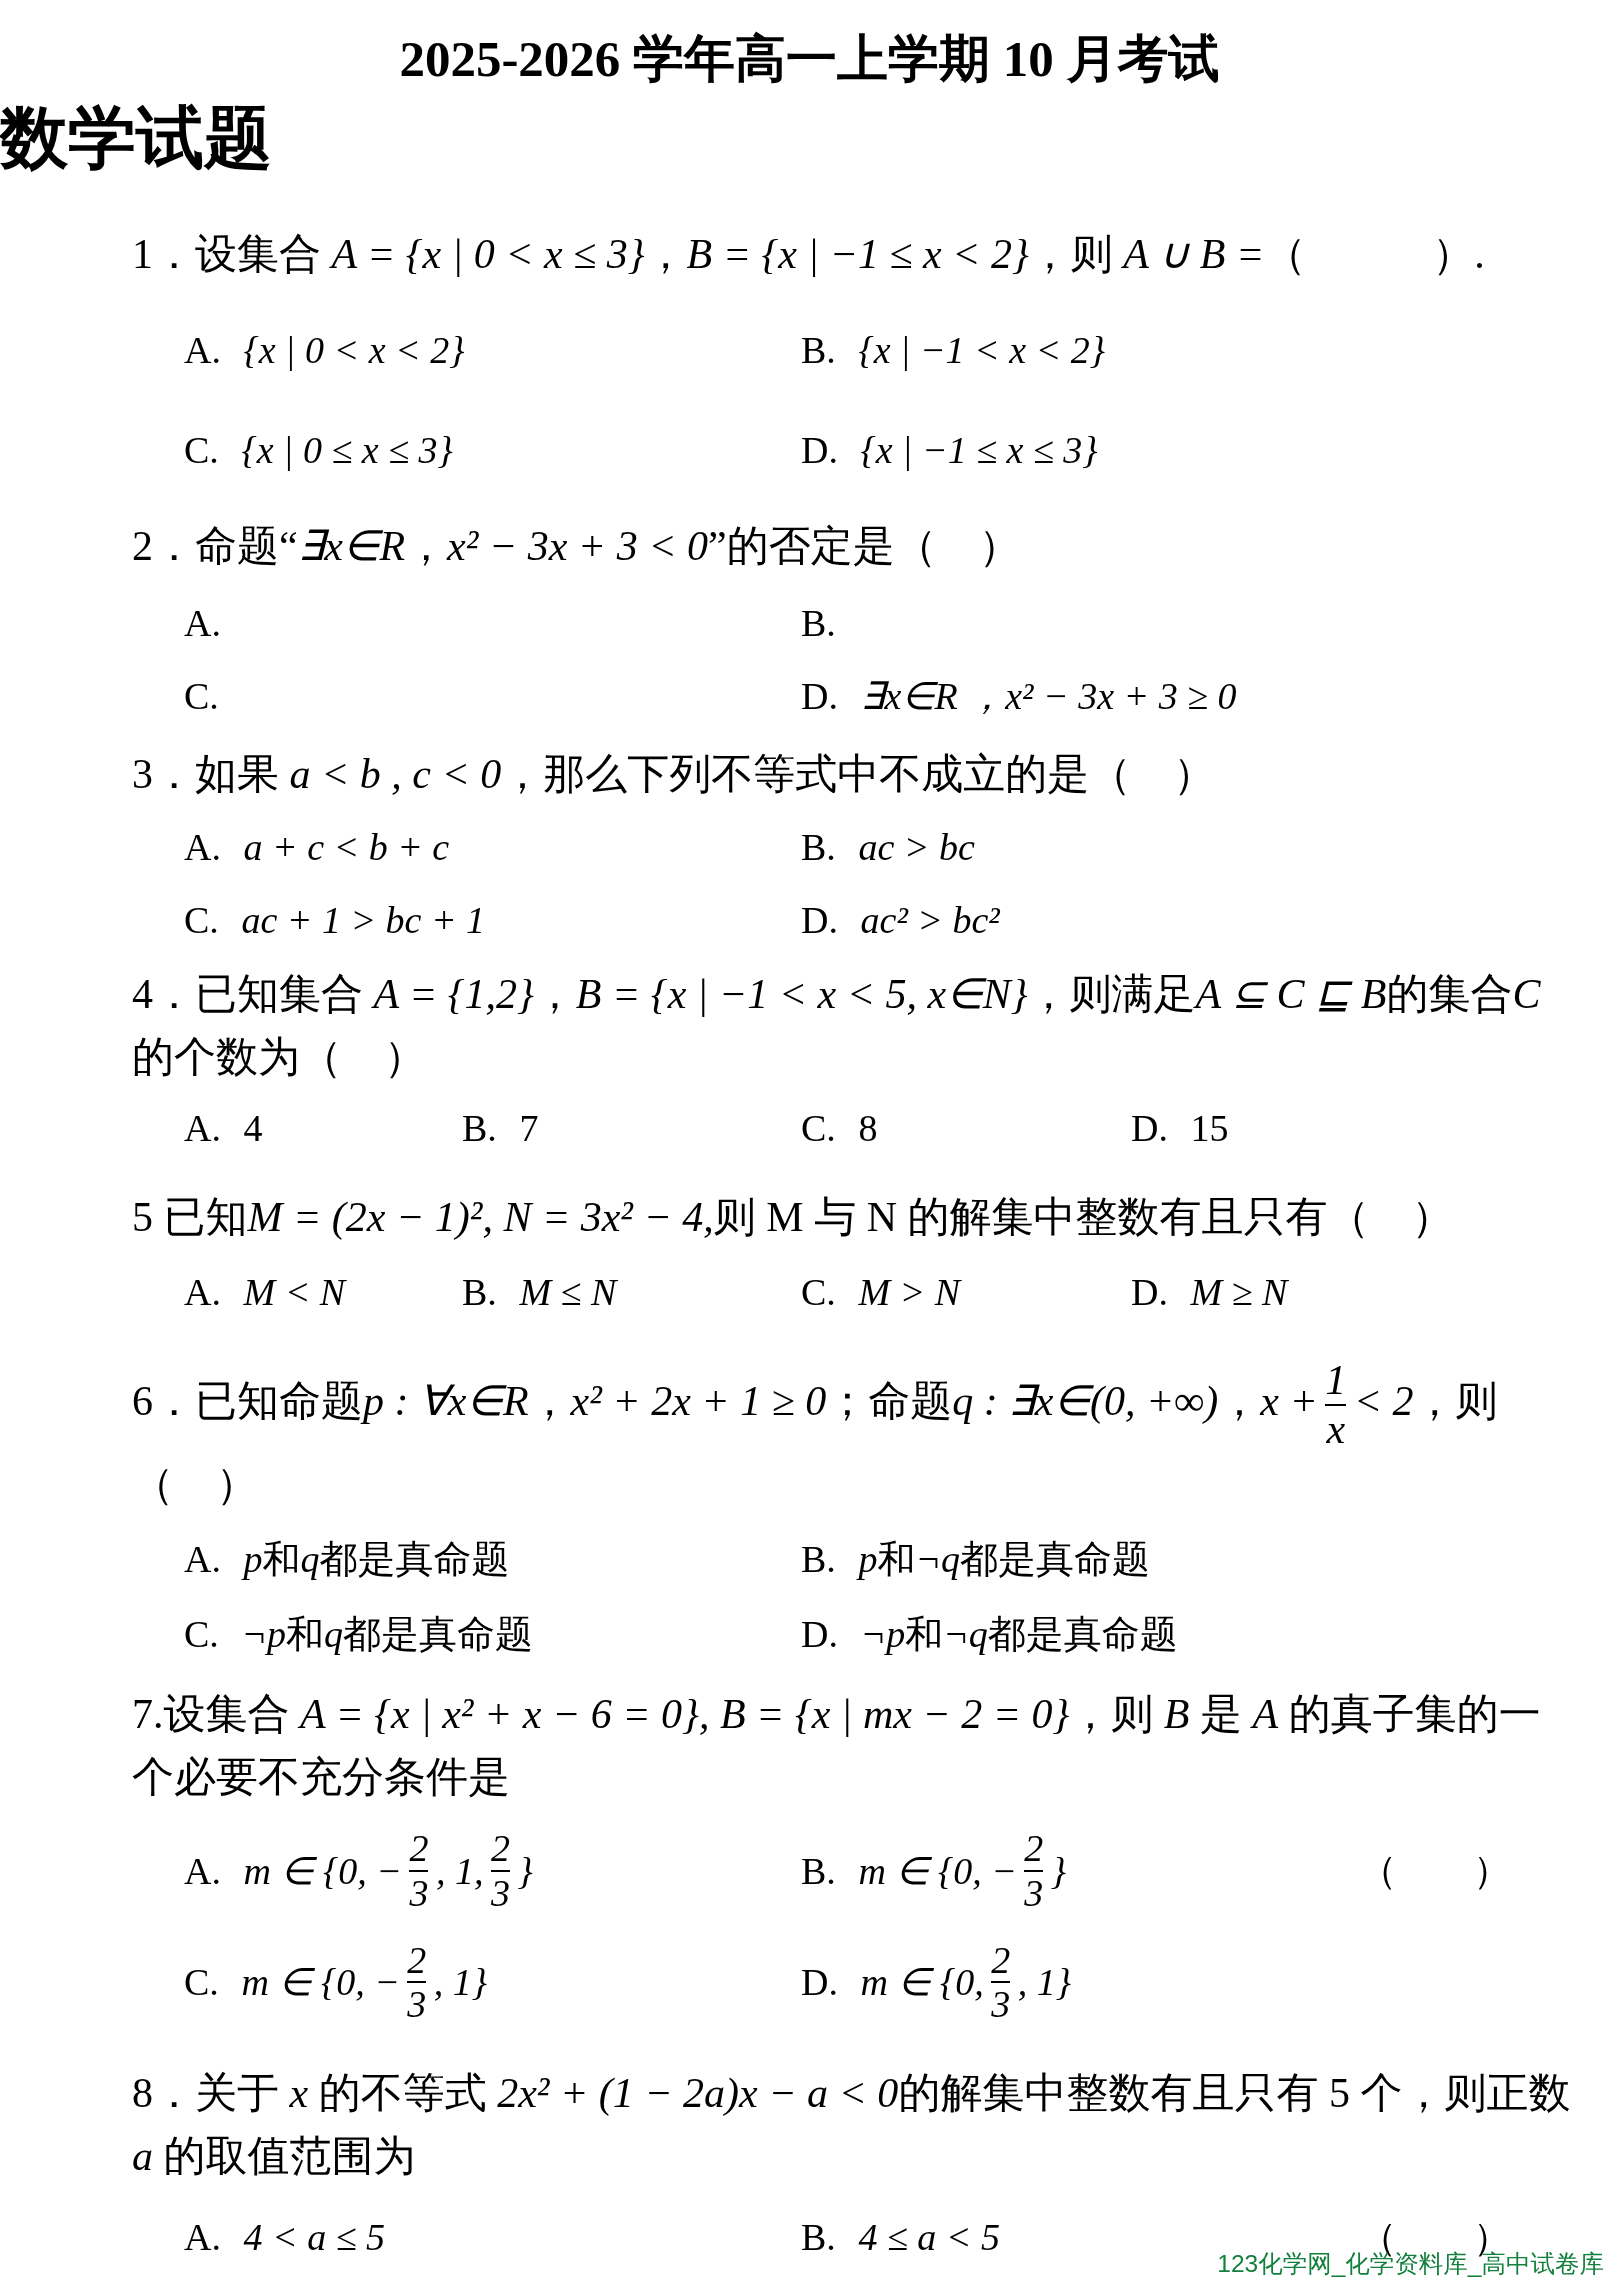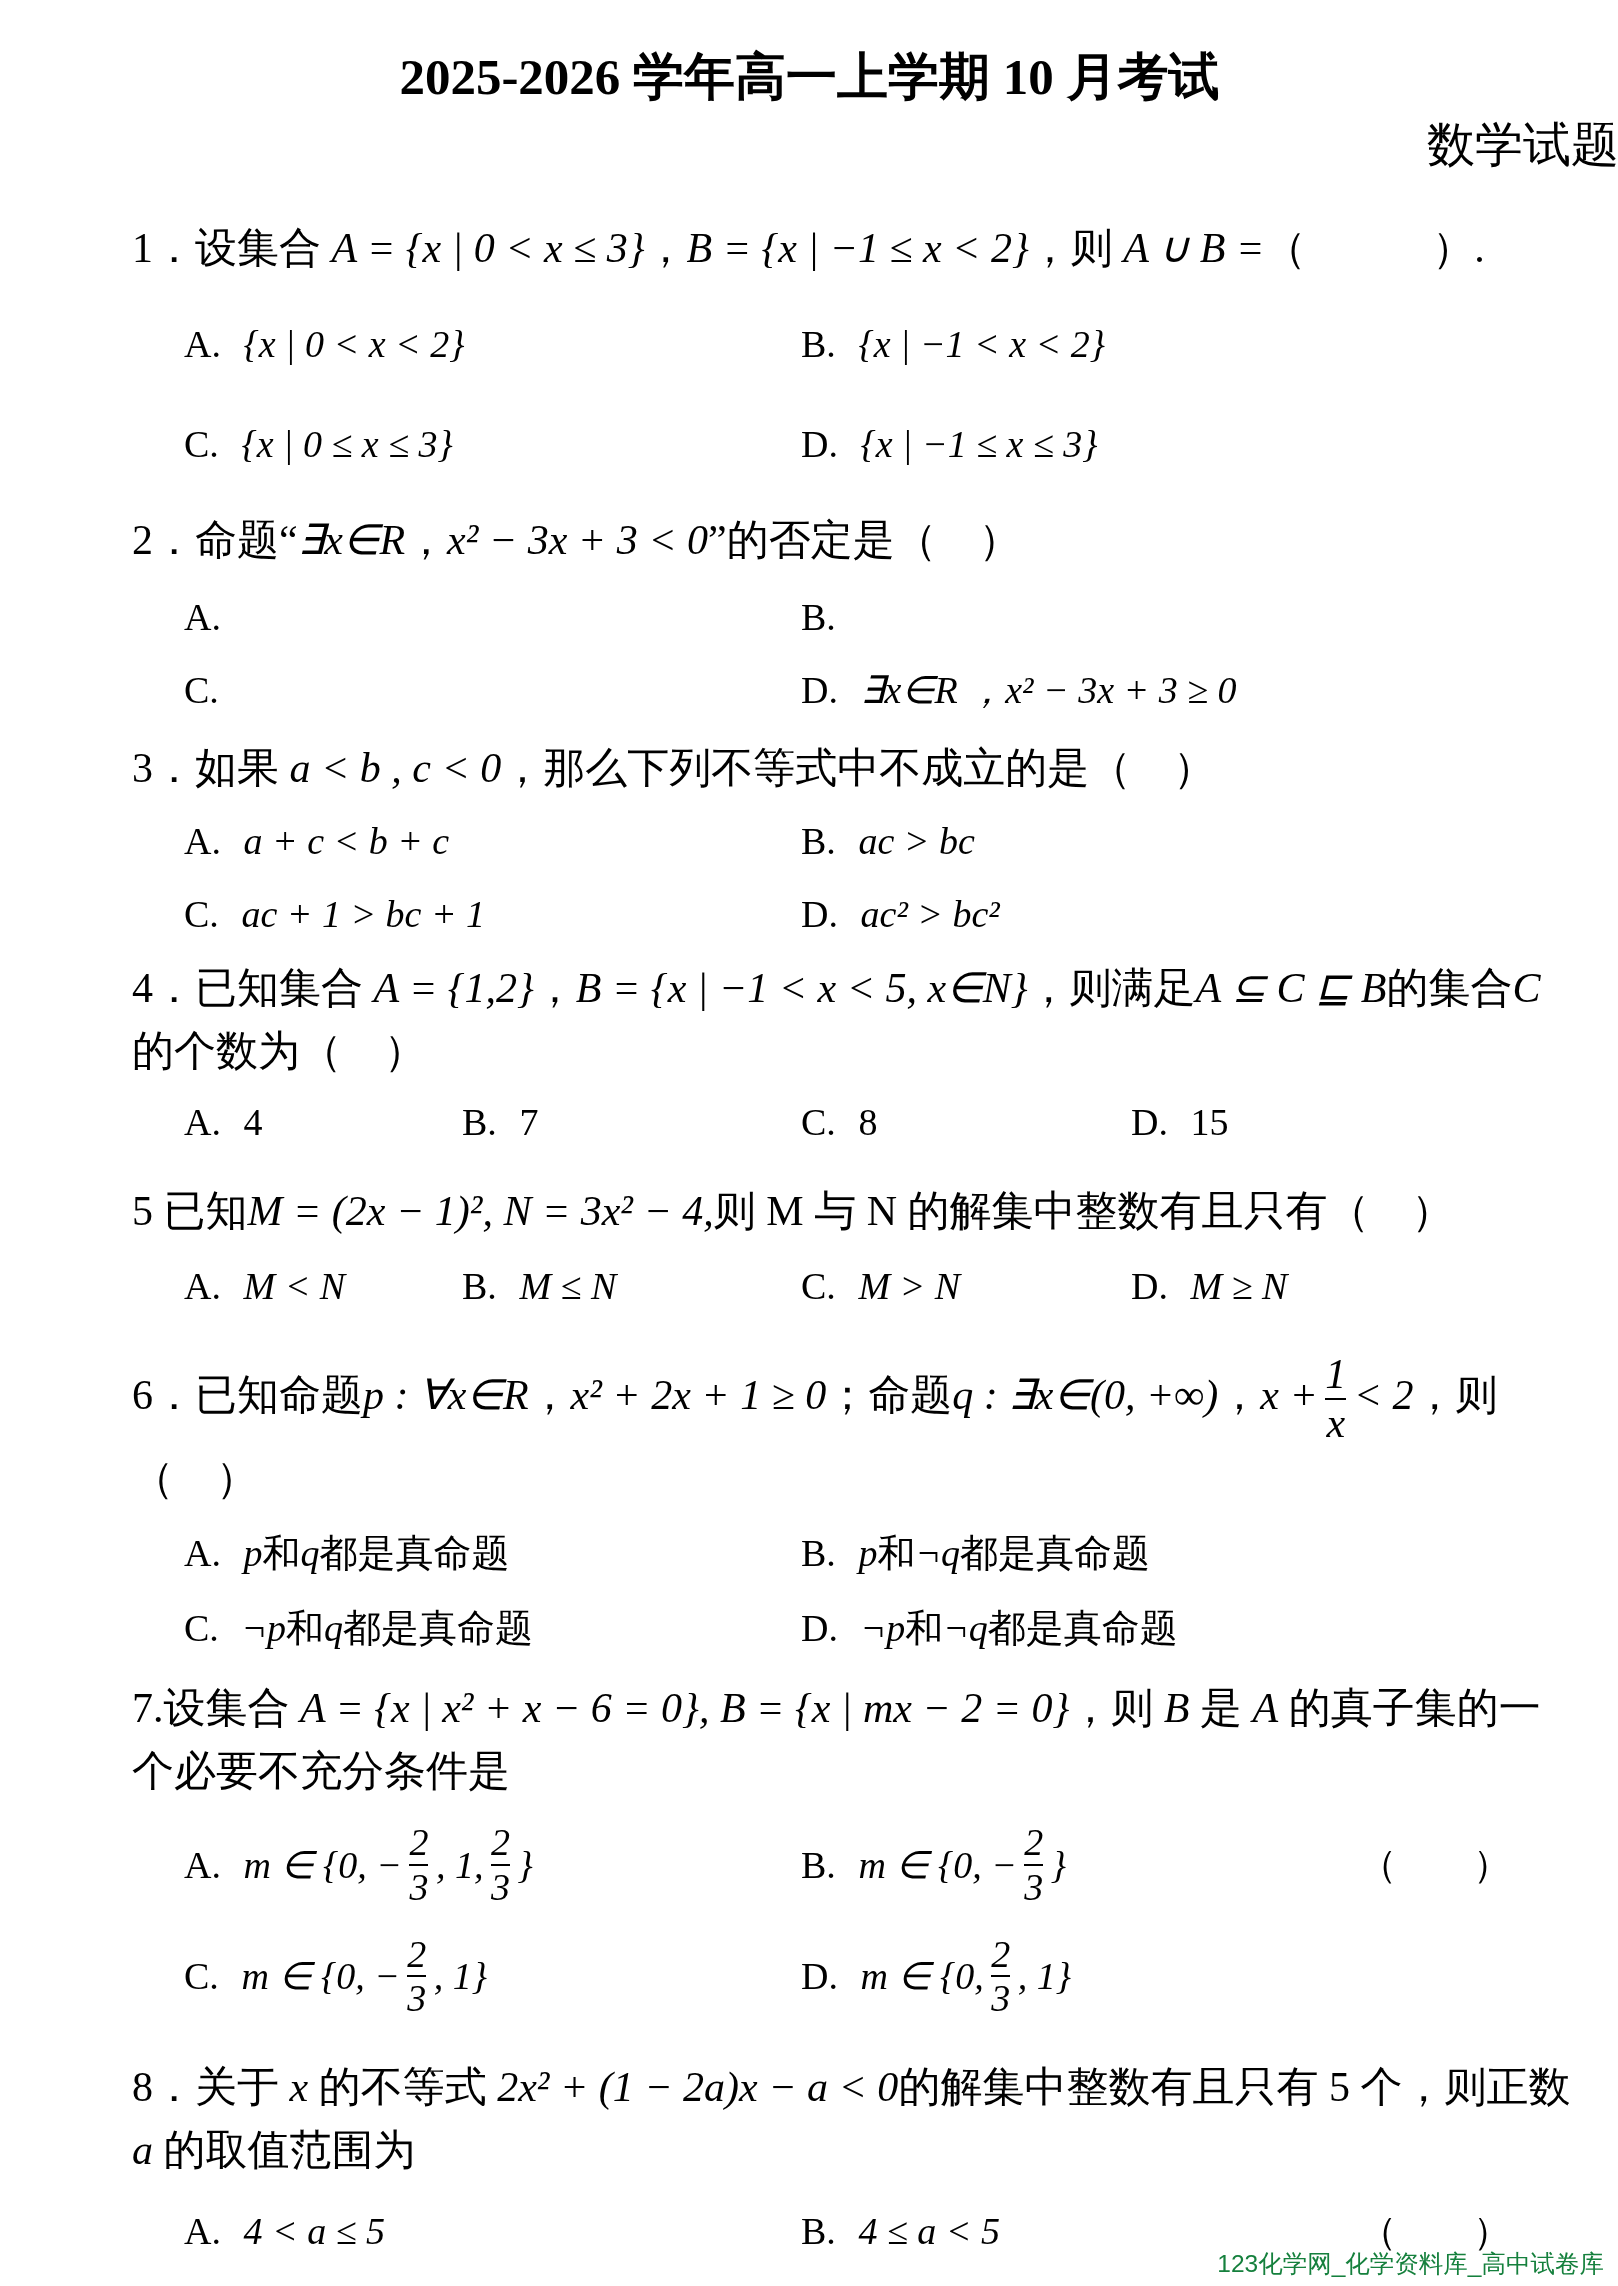--- a/index.html
+++ b/index.html
@@ -1,21 +1,21 @@
 <!DOCTYPE html>
 <html style="font-size:15px"><head>
 <meta charset="utf-8">
 <style>
   html,body { margin:0; padding:0; }
   body {
     width:1619px; height:2286px; background:#ffffff; color:#000;
     font-family:"Liberation Serif", serif; position:relative; overflow:hidden;
   }
-  .t1 { text-align:center; font-weight:bold; font-size:51px; padding-top:48px; margin:0; line-height:1.15; }
-  .t2 { text-align:right; font-weight:normal; font-size:48px; margin:9.4px 0 0 0; line-height:1.2; }
+  .t1 { text-align:center; font-weight:bold; font-size:51px; padding-top:30px; margin:0; line-height:1.15; }
+  .t2 { text-align:left; font-weight:bold; font-size:68px; margin:9.4px 0 0 0; line-height:1.2; }
   .stem { font-size:42px; line-height:1.5; margin:0 47px 0 132px; }
   .m { font-style:italic; }
   .cn { font-style:normal; }
   .row { margin-left:184px; font-size:38px; }
   .row2  { display:grid; grid-template-columns:617px auto; }
   .row2p { display:grid; grid-template-columns:617px 490px auto; }
   .row4  { display:grid; grid-template-columns:278px 339px 330px auto; }
   .rowq8cd { margin-left:132px; display:grid; grid-template-columns:334px auto; font-size:38px; }
   .cell { display:flex; align-items:center; }
   .olabel { margin-right:22.6px; font-style:normal; }

